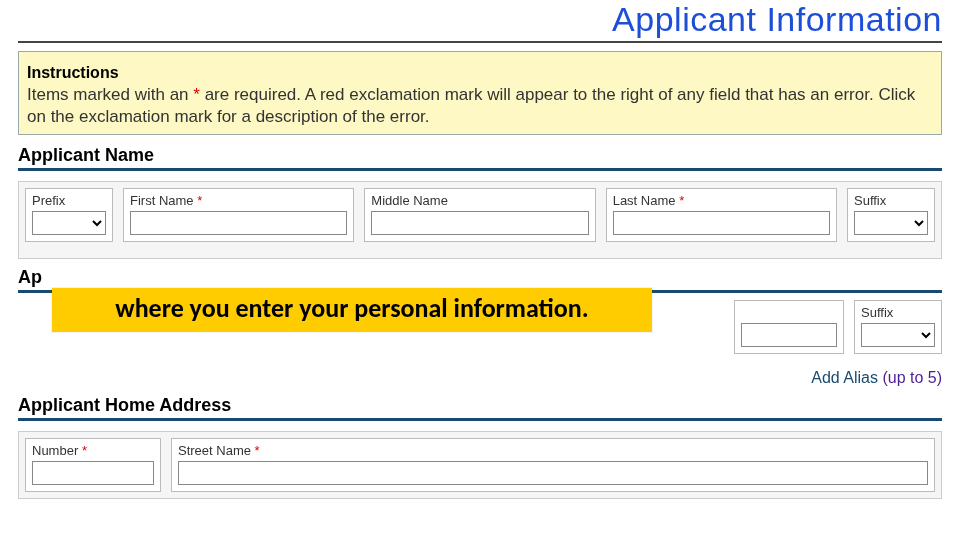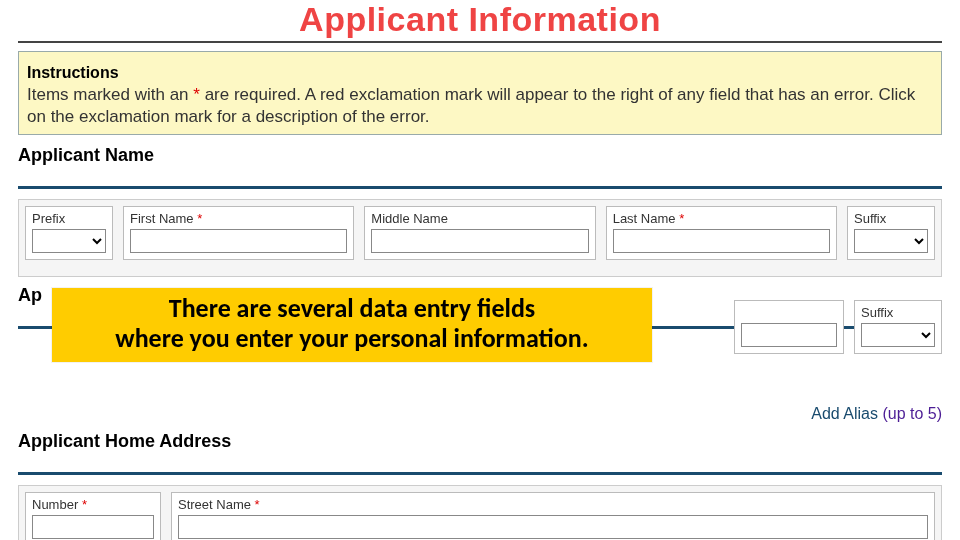--- a/index.html
+++ b/index.html
@@ -5,24 +5,24 @@
   * { box-sizing: border-box; margin: 0; padding: 0; }
   body {
     font-family: Arial, Helvetica, sans-serif;
     background: #fff;
     width: 960px;
     height: 540px;
     overflow: hidden;
     position: relative;
   }
   .page-title {
-    color: #ef4444;
+    color: #1d4ed8;
     font-size: 34px;
-    font-weight: bold;
-    text-align: center;
+    font-weight: normal;
+    text-align: right;
     padding: 0 0 2px 0;
     border-bottom: 2px solid #444;
     margin: 0 18px 8px 18px;
     letter-spacing: 0.5px;
   }
   .instructions-box {
     margin: 0 18px 10px 18px;
     border: 1px solid #9aa;
     background: #fdf8c4;
     padding: 12px 8px 6px 8px;
@@ -37,21 +37,21 @@
     font-size: 17px;
     color: #333;
     line-height: 1.3;
   }
   .instr-body .ast { color: #d00; }
   .section-heading {
     font-weight: bold;
     font-size: 18px;
     color: #000;
     margin: 8px 18px 0 18px;
-    padding-bottom: 20px;
+    padding-bottom: 2px;
     border-bottom: 3px solid #194b6e;
   }
   .field-row {
     margin: 10px 18px 0 18px;
     padding: 6px 6px 16px 6px;
     background: #f5f5f5;
     border: 1px solid #ccc;
     display: flex;
     gap: 10px;
   }
@@ -165,21 +165,20 @@
     <span class="field-label">&nbsp;</span>
     <input type="text" style="">
   </div>
   <div class="field-group fg-suffix">
     <span class="field-label">Suffix</span>
     <select><option></option></select>
   </div>
 </div>
 
 <div class="callout">
-  <div>There are several data entry fields</div>
   <div>where you enter your personal information.</div>
 </div>
 
 <div class="add-alias-row" style="margin-top:76px;">
   <span class="add-alias-link">Add Alias</span>
   <span class="add-alias-note">(up to 5)</span>
 </div>
 
 <div class="section-heading">Applicant Home Address</div>
 <div class="field-row" style="padding-bottom:6px;">

